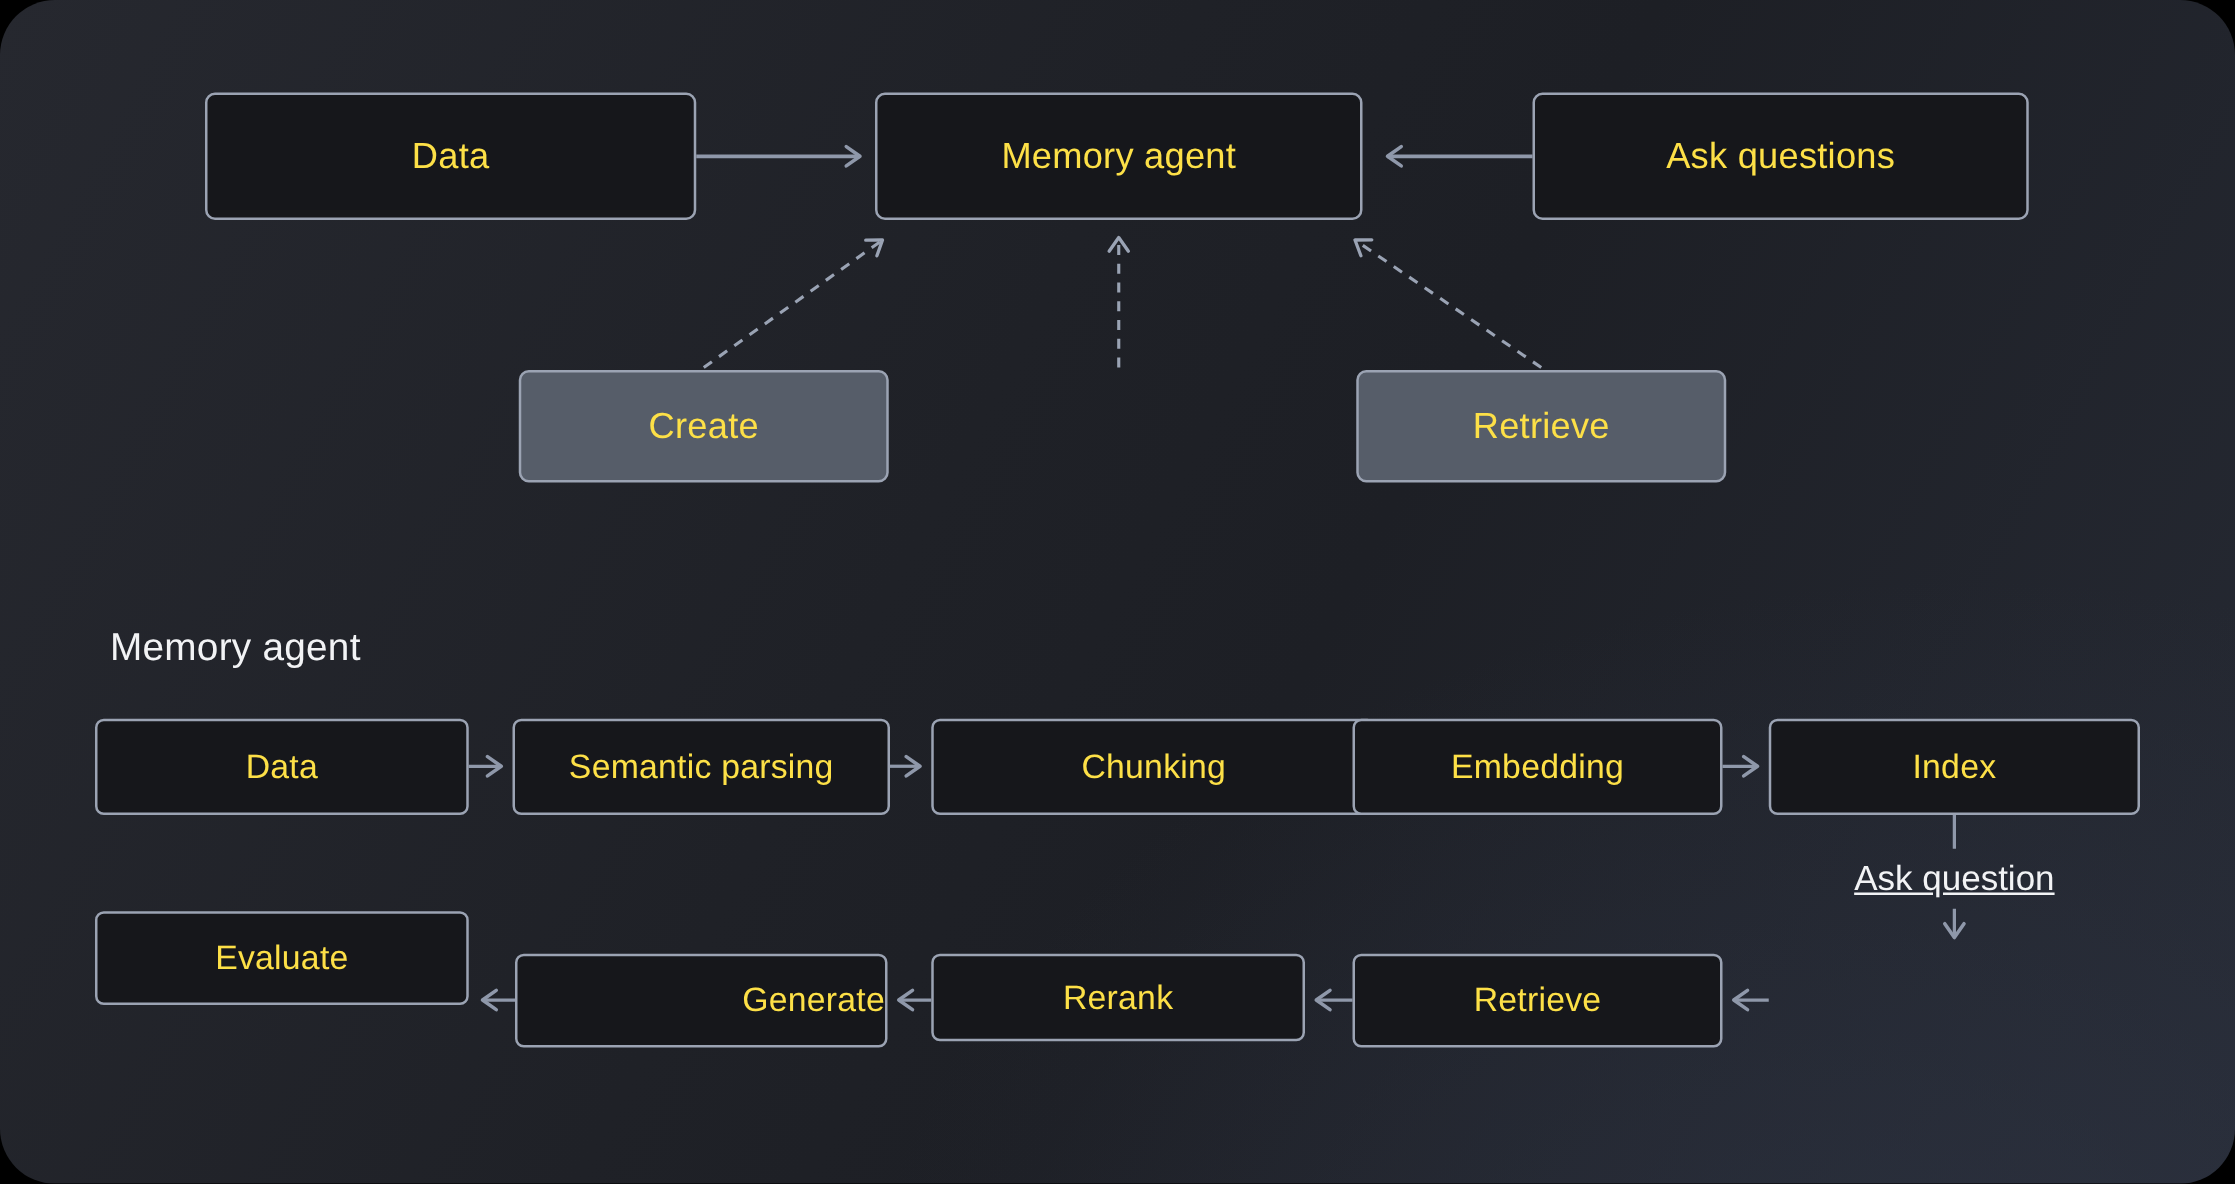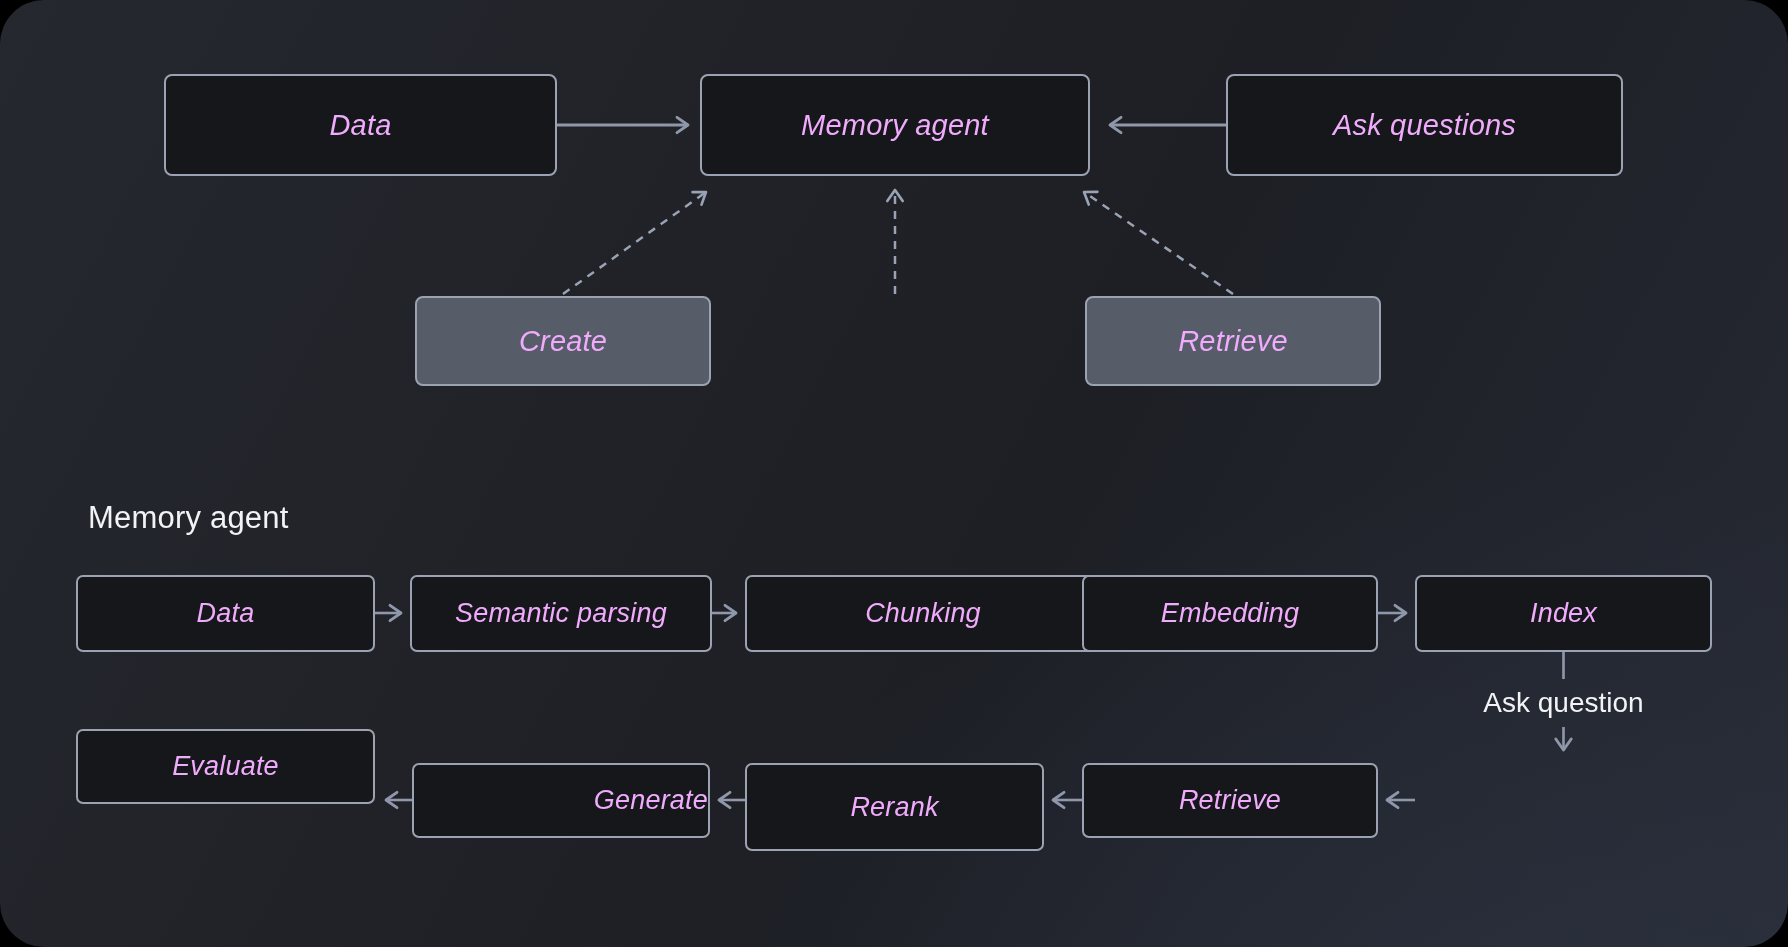--- a/index.html
+++ b/index.html
@@ -29,23 +29,22 @@
     pointer-events: none;
   }
   .node {
     position: absolute;
     box-sizing: border-box;
     border: 2px solid #9ba3b3;
     border-radius: 8px;
     display: flex;
     align-items: center;
     justify-content: center;
-    color: #f0abfc;
+    color: #fde047;
     letter-spacing: 0.2px;
-    font-style: italic;
   }
   .node.dark { background: #16171b; }
   .node.gray { background: #565d69; }
   .node.big  { font-size: 29px; }
   .node.small{ font-size: 27px; border-radius: 7px; }
   .section-label {
     position: absolute;
     left: 88px;
     top: 500px;
     font-size: 31px;
@@ -53,20 +52,21 @@
     letter-spacing: 0.2px;
   }
   .connector-label {
     position: absolute;
     left: 1453px;
     top: 687px;
     width: 221px;
     text-align: center;
     font-size: 28px;
     color: #f2f3f5;
+    text-decoration: underline;
   }
 </style>
 </head>
 <body>
 
 <div class="canvas">
 
   <svg class="layer" viewBox="0 0 1788 947">
     <defs>
       <marker id="chevSolid" viewBox="0 0 20 20" refX="14" refY="10" markerWidth="22" markerHeight="22" markerUnits="userSpaceOnUse" orient="auto">
@@ -134,20 +134,20 @@
   </div>
 
   <div class="connector-label">Ask question</div>
 
   <div class="node dark small" style="left:76px; top:729px; width:299px; height:75px;">
     <span>Evaluate</span>
   </div>
   <div class="node dark small" style="left:412px; top:763px; width:298px; height:75px;justify-content:flex-end;">
     <span>Generate</span>
   </div>
-  <div class="node dark small" style="left:745px; top:763px; width:299px; height:88px;">
+  <div class="node dark small" style="left:745px; top:763px; width:299px; height:70px;">
     <span>Rerank</span>
   </div>
   <div class="node dark small" style="left:1082px; top:763px; width:296px; height:75px;">
     <span>Retrieve</span>
   </div>
 
 </div>
 
 </body></html>

